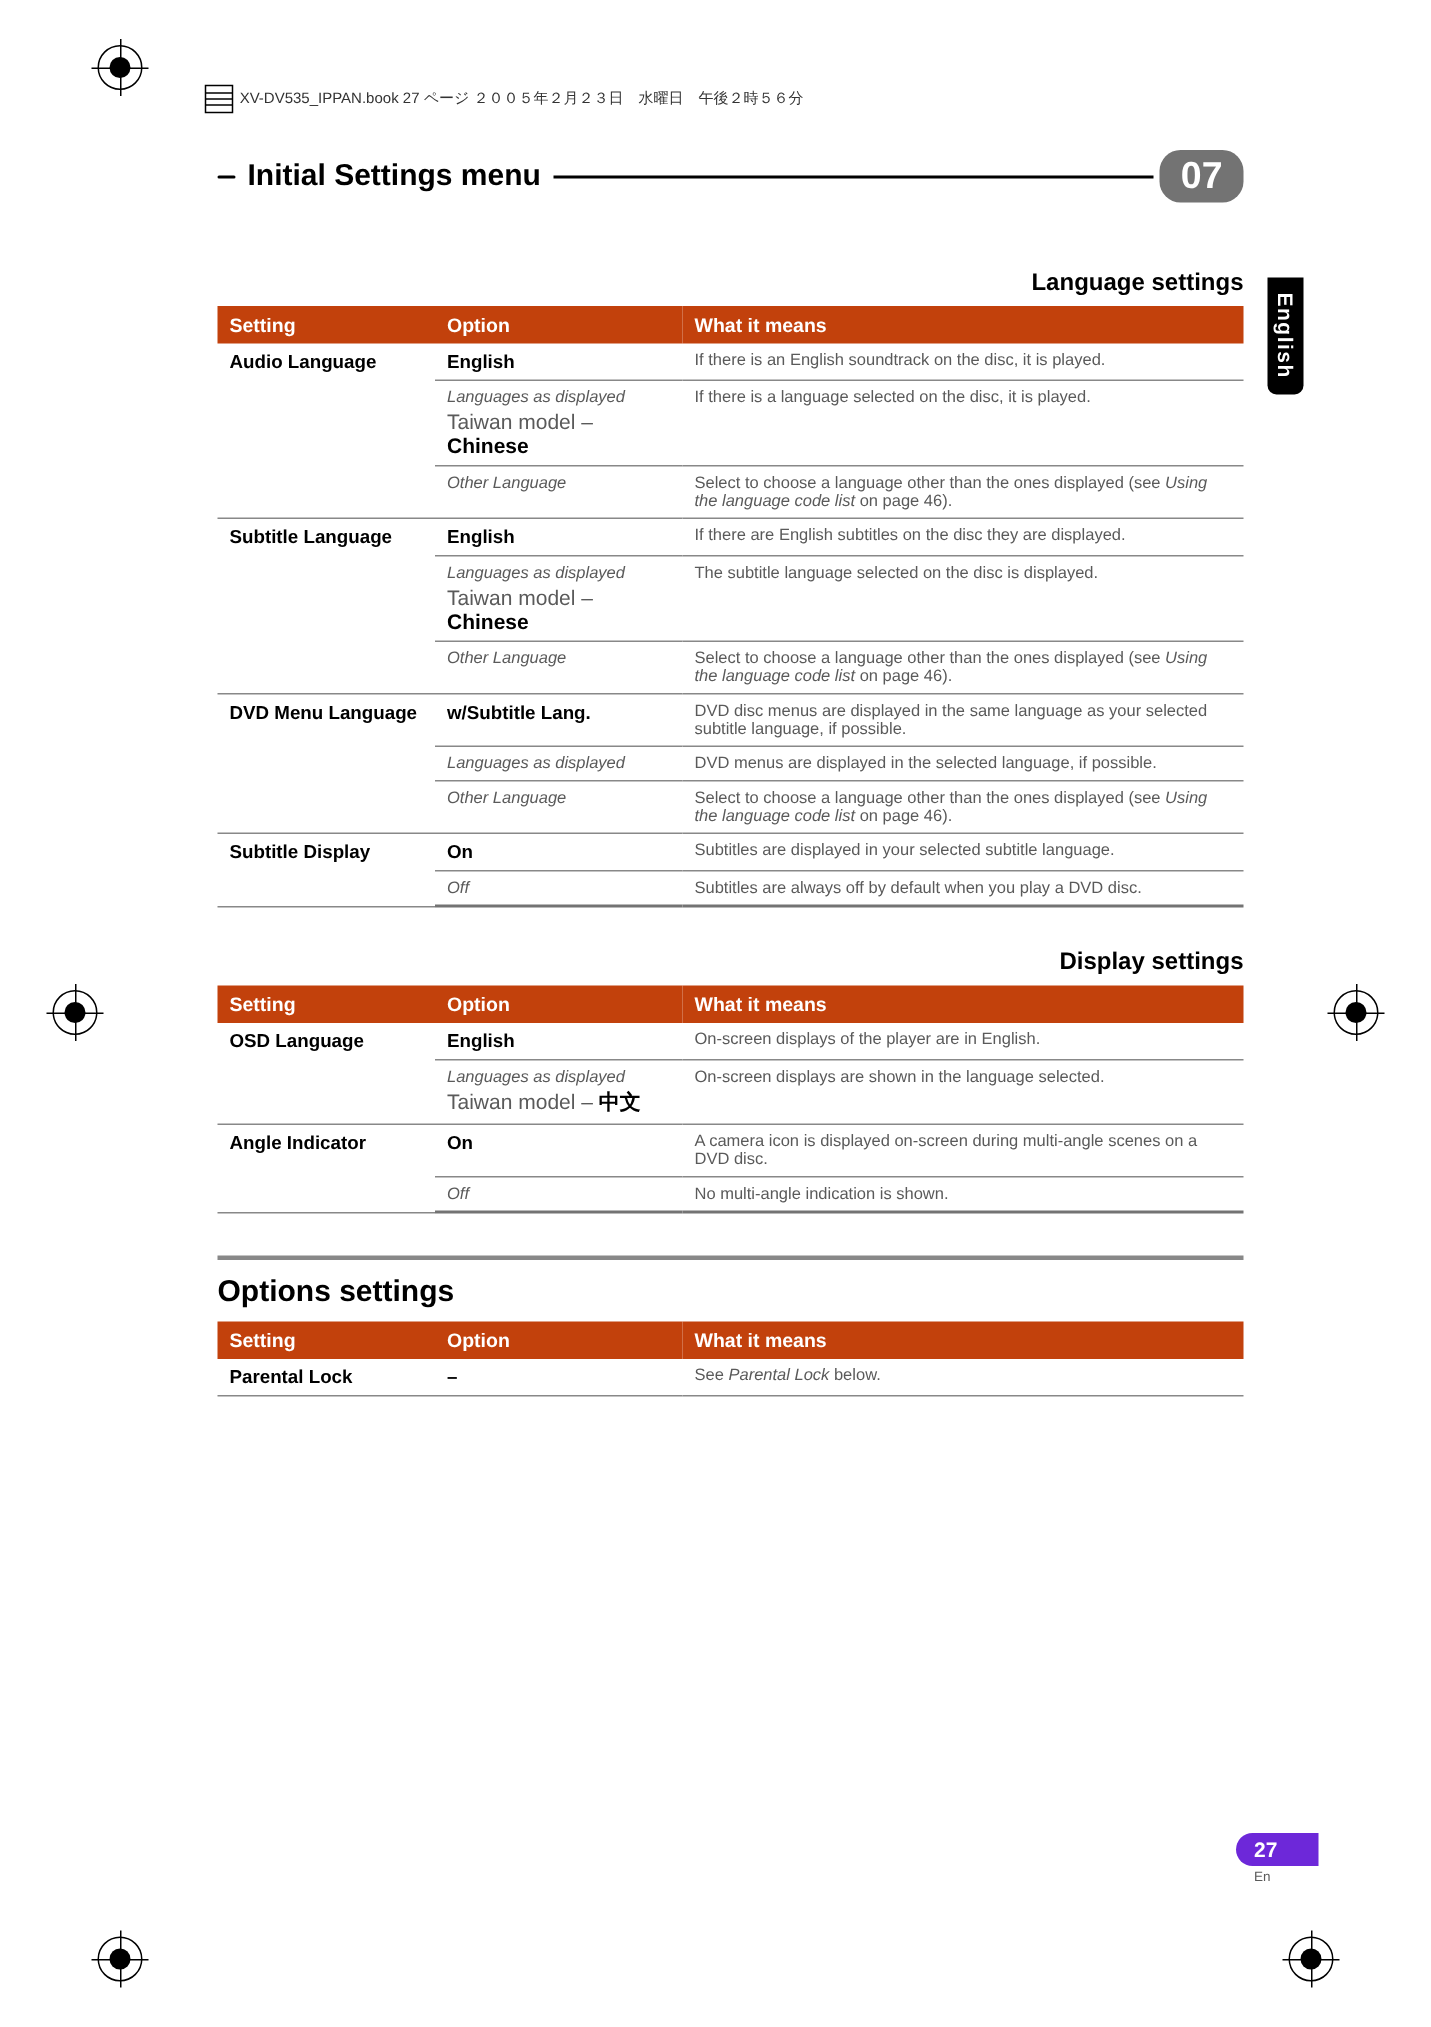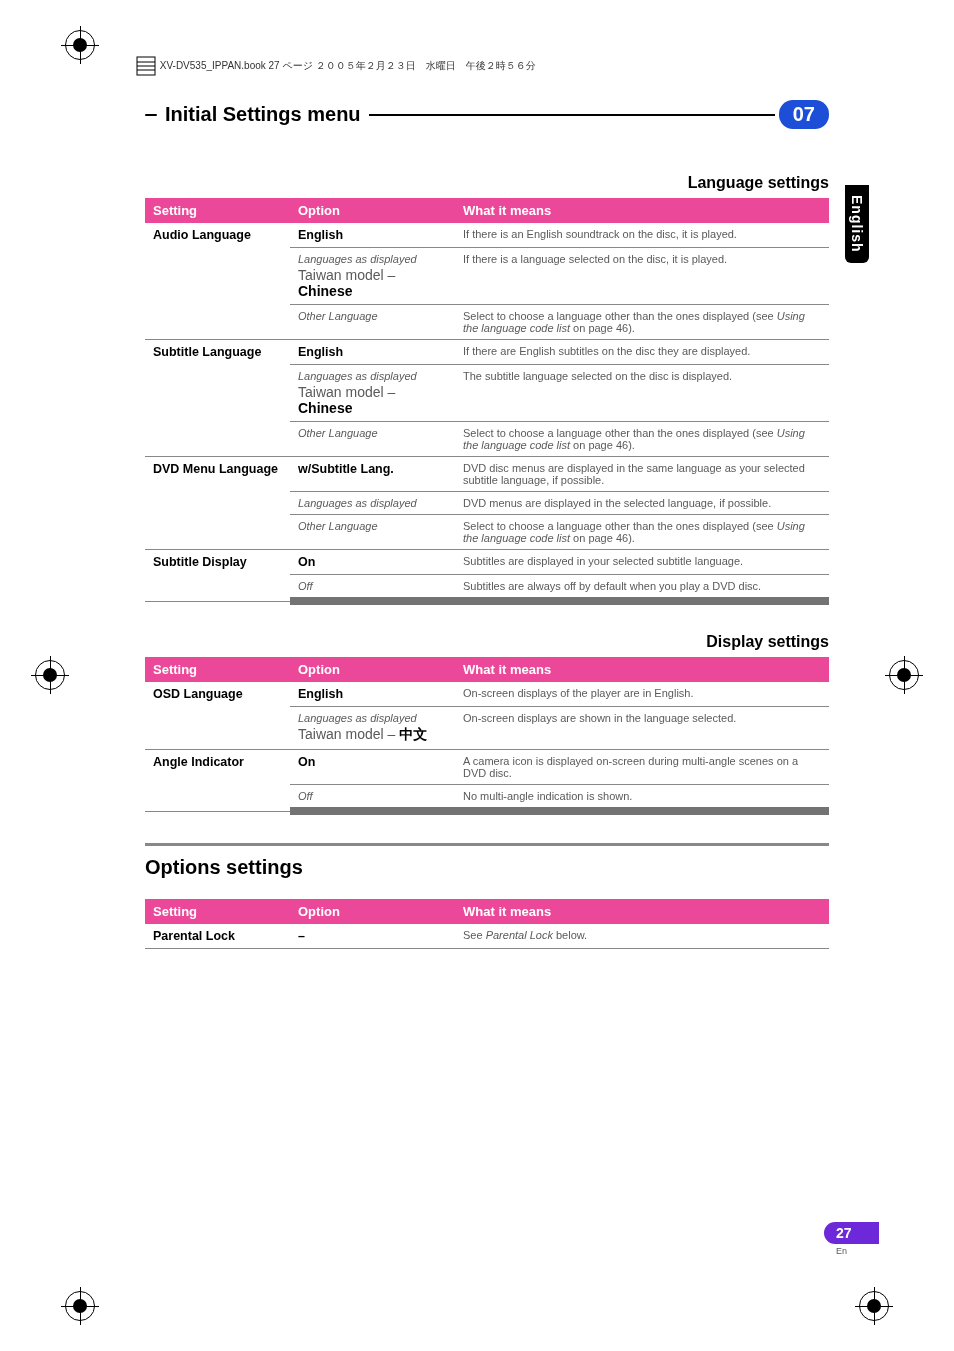--- a/index.html
+++ b/index.html
@@ -2,34 +2,34 @@
 <html><head>
   <meta charset="utf-8">
   <style>
     * { margin: 0; padding: 0; box-sizing: border-box; }
     body { font-family: Arial, Helvetica, sans-serif; background: #fff; width: 954px; height: 1351px; position: relative; }
     .page { padding: 100px 125px 0 145px; }
     .header-bar { display: flex; align-items: center; margin-bottom: 45px; }
     .header-line-left { height: 2px; background: #000; width: 12px; border-radius: 2px;}
     .header-title { font-size: 20px; font-weight: bold; margin: 0 8px; white-space: nowrap; }
     .header-line-mid { flex: 1; height: 2px; background: #000; }
-    .header-pill { background: #1d4ed8; color: #fff; font-size: 20px; font-weight: bold; padding: 3px 14px; border-radius: 14px; margin-left: 4px; }
+    .header-pill { background: #737373; color: #fff; font-size: 25px; font-weight: bold; padding: 3px 14px; border-radius: 14px; margin-left: 4px; }
     .side-tab { position: absolute; right: 85px; top: 185px; background: #000; color: #fff; font-weight: bold; font-size: 14px; padding: 10px 4px; writing-mode: vertical-rl; text-orientation: mixed; border-radius: 0 0 6px 6px; letter-spacing: 1px;}
     .section-title { font-size: 16px; font-weight: bold; margin-bottom: 6px; text-align: right; }
     table { width: 100%; border-collapse: collapse; margin-bottom: 28px; }
-    thead th { background: #ec4899; color: #fff; text-align: left; font-size: 13px; font-weight: bold; padding: 5px 8px; }
+    thead th { background: #c2410c; color: #fff; text-align: left; font-size: 13px; font-weight: bold; padding: 5px 8px; }
     tbody td { font-size: 11px; padding: 5px 8px; vertical-align: top; color: #5a5a5a; border-bottom: 1px solid #888; }
     .col-setting { width: 145px; font-weight: bold; color: #000 !important; font-size: 12.5px;}
     .col-option { width: 165px; }
     .opt-bold { font-weight: bold; color: #000; font-size:12.5px;}
     .opt-italic { font-style: italic; color: #5a5a5a; }
     .opt-sub { font-size: 14px; color: #5a5a5a; display:block; margin-top:2px;}
     .meaning-italic { font-style: italic; }
-    .thick-border td { border-bottom: 8px solid #737373; }
-    .h2 { font-size: 20px; font-weight: bold; margin-bottom: 20px; margin-top: 4px;}
+    .thick-border td { border-bottom: 2px solid #737373; }
+    .h2 { font-size: 20px; font-weight: bold; margin-bottom: 8px; margin-top: 4px;}
     .divider { height: 3px; background: #888; margin-bottom: 10px; }
     .page-num-box { position: absolute; right: 75px; bottom: 95px; text-align: center; }
     .page-num-pill { background: #6d28d9; color: #fff; font-weight: bold; font-size: 14px; padding: 3px 0px 3px 12px; border-radius: 12px 0 0 12px; display:inline-block; width:55px; text-align:left;}
     .page-num-en { font-size: 9px; color: #5a5a5a; margin-top: 2px; padding-left:12px; text-align:left;}
     .reg-mark { position:absolute; width:30px; height:30px; border:1px solid #000; border-radius:50%;}
     .reg-inner { position:absolute; top:50%; left:50%; transform:translate(-50%,-50%); width:14px; height:14px; background:#000; border-radius:50%;}
     .reg-cross-h { position:absolute; top:50%; left:-5px; right:-5px; height:1px; background:#000;}
     .reg-cross-v { position:absolute; left:50%; top:-5px; bottom:-5px; width:1px; background:#000;}
     .tophdr { position:absolute; top:55px; left:135px; font-size:10px; color:#333;}
   </style>

